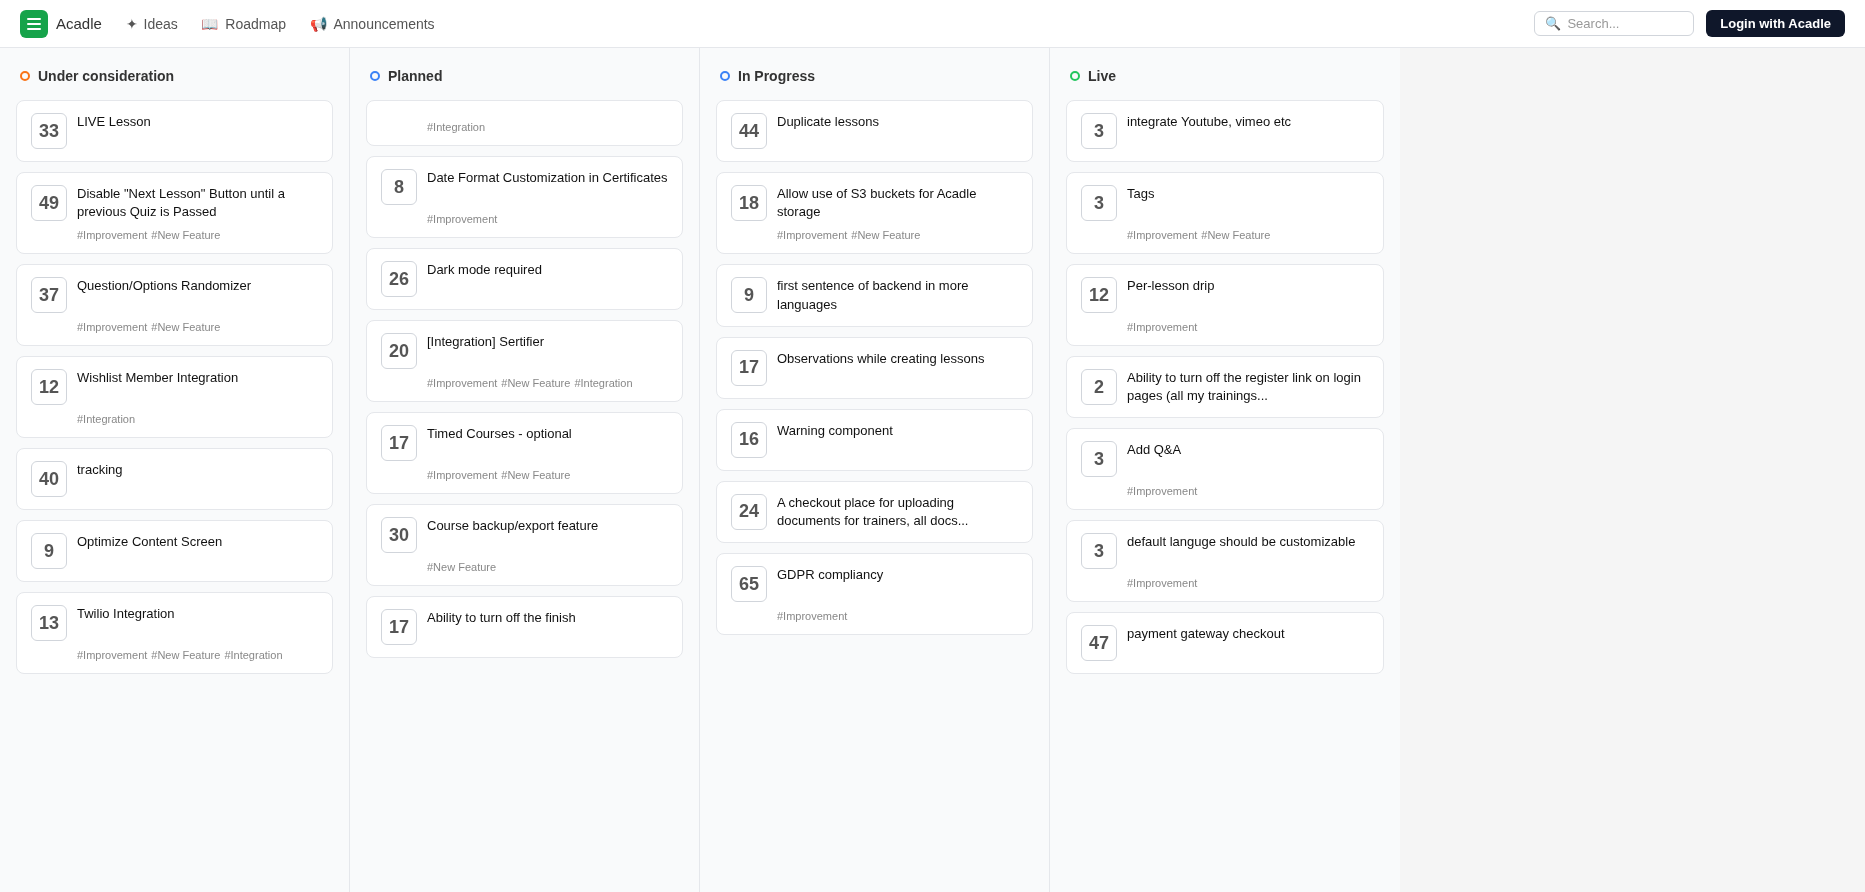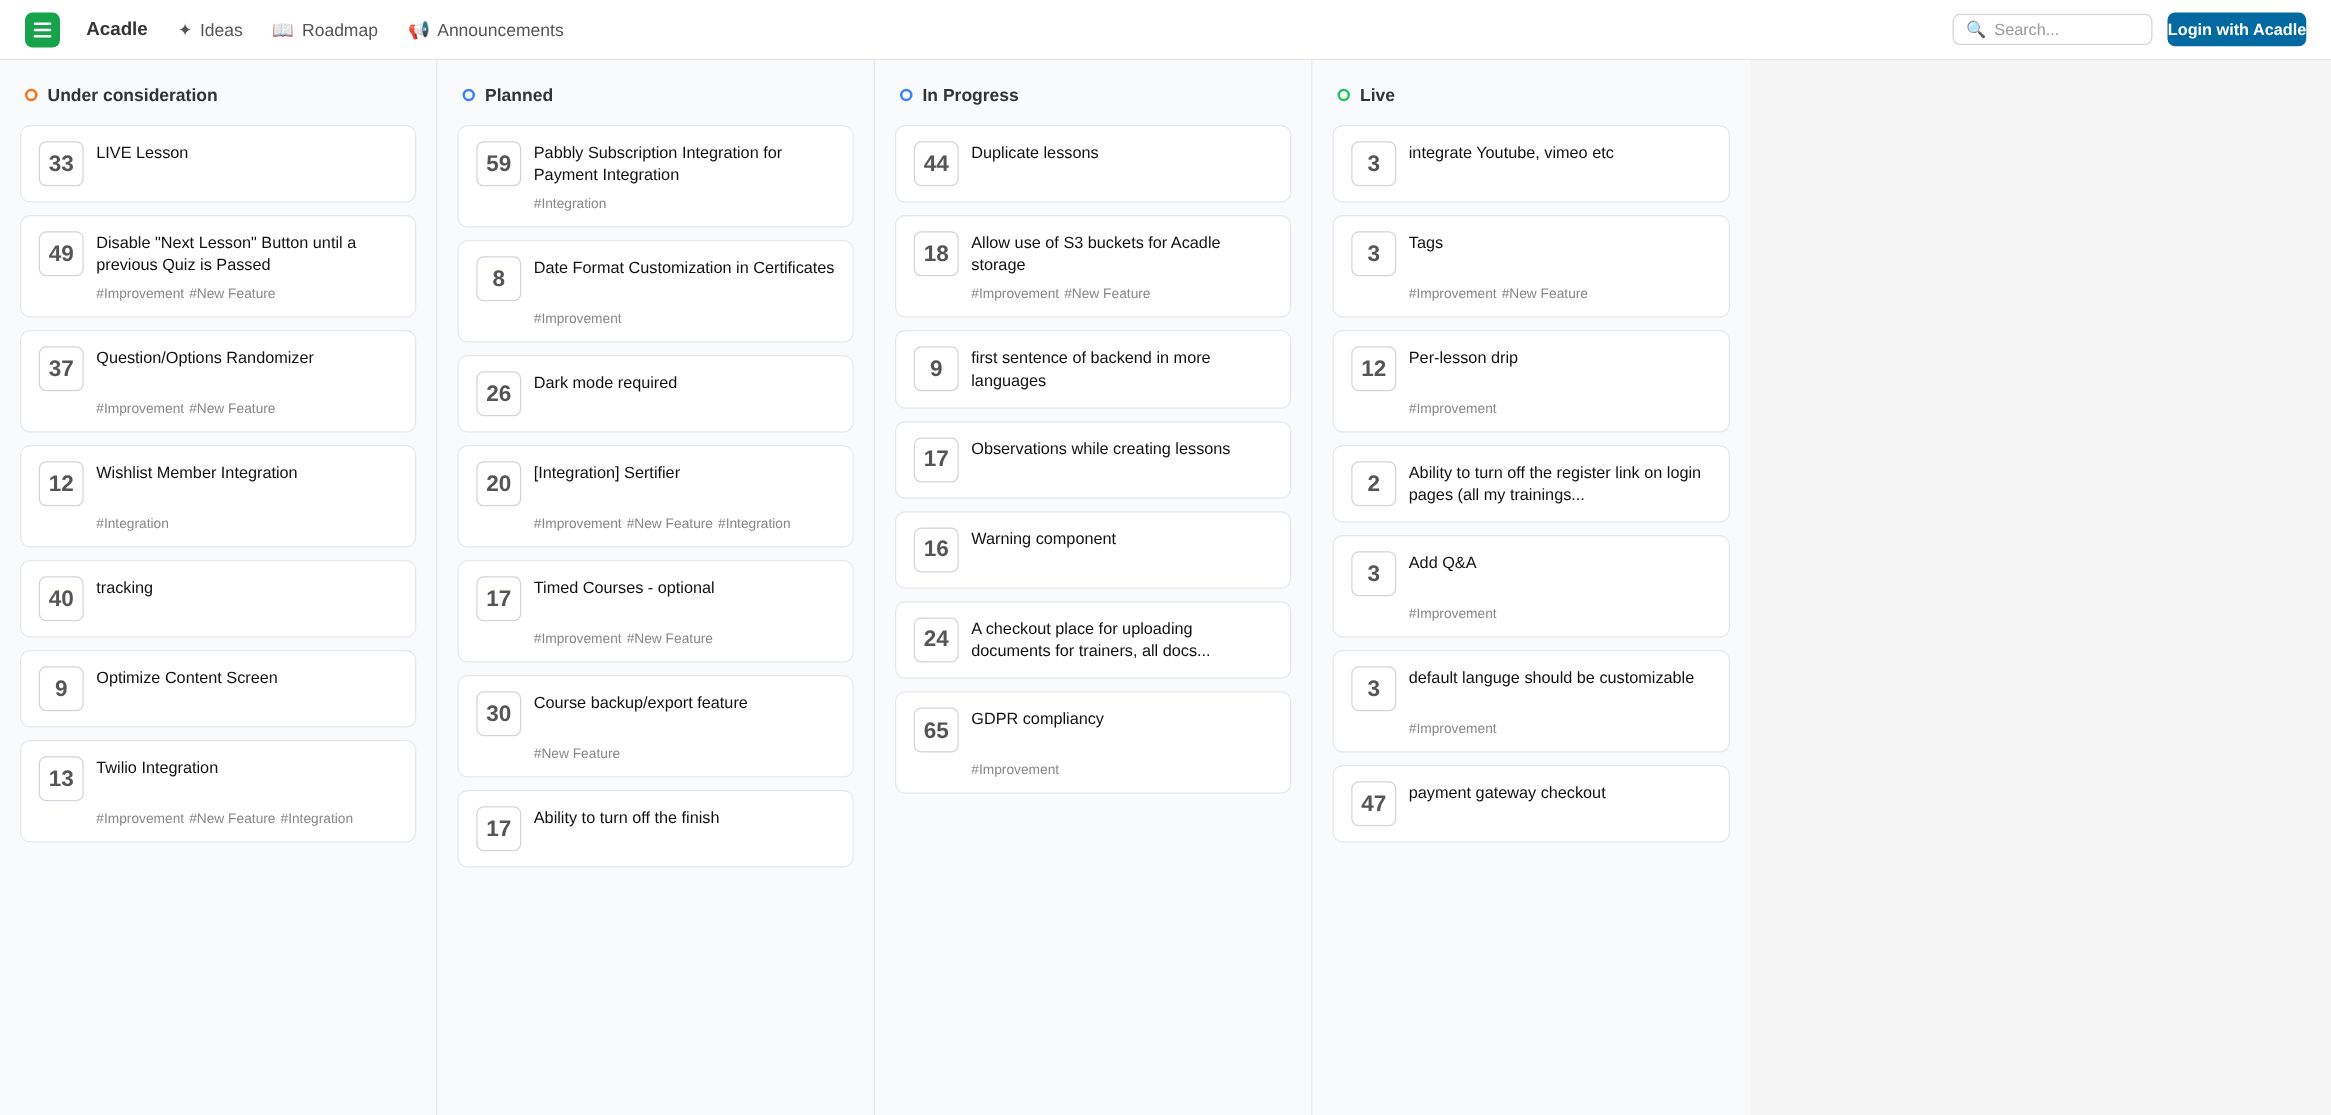--- a/index.html
+++ b/index.html
@@ -5,33 +5,33 @@
     * { box-sizing: border-box; margin: 0; padding: 0; }
     body { font-family: -apple-system, BlinkMacSystemFont, 'Segoe UI', sans-serif; background: #f5f5f5; color: #333; font-size: 14px; }
 
     
     .header {
       display: flex; align-items: center; justify-content: space-between;
       padding: 0 20px; height: 48px; background: #fff;
       border-bottom: 1px solid #e5e7eb; position: fixed; top: 0; left: 0; right: 0; z-index: 100;
     }
     .header-left { display: flex; align-items: center; gap: 24px; }
-    .brand { display: flex; align-items: center; gap: 21px; font-weight: 700; font-size: 15px; }
+    .brand { display: flex; align-items: center; gap: 8px; font-weight: 400; font-size: 15px; }
     .brand-icon { width: 28px; height: 28px; background: #16a34a; border-radius: 6px; display: flex; align-items: center; justify-content: center; }
     .brand-icon svg { width: 16px; height: 16px; fill: #fff; }
     .nav-item { display: flex; align-items: center; gap: 6px; color: #555; cursor: pointer; font-size: 14px; }
     .header-right { display: flex; align-items: center; gap: 12px; }
     .search-box {
       display: flex; align-items: center; gap: 6px;
       border: 1px solid #d1d5db; border-radius: 6px; padding: 4px 10px;
       background: #fff; color: #999; font-size: 13px; width: 160px;
     }
     .login-btn {
-      background: #0369a1; color: #fff; border: none; border-radius: 6px;
-      padding: 6px 0; font-size: 13px; font-weight: 600; cursor: pointer; text-align: right;
+      background: #0f172a; color: #fff; border: none; border-radius: 6px;
+      padding: 6px 14px; font-size: 13px; font-weight: 600; cursor: pointer; text-align: right;
     }
 
     
     .board {
       display: flex; gap: 0; margin-top: 48px; overflow-x: auto; min-height: calc(100vh - 48px);
     }
     .column {
       min-width: 350px; max-width: 350px; background: #f9fafb;
       border-right: 1px solid #e5e7eb; padding: 20px 16px; flex-shrink: 0;
     }
@@ -167,24 +167,20 @@
         </div>
       </div>
     </div>
     <div class="column">
       <div class="col-header">
         <span class="col-dot dot-blue"></span>
         <span>Planned</span>
       </div>
       <div class="col-content">
         <div class="card">
-          <div class="card-top">
-            <div class="vote-box">59</div>
-            <div class="card-title">Pabbly Subscription Integration for Payment Integration</div>
-          </div>
           <div class="card-tags">
             <span class="tag">#Integration</span>
           </div>
         </div>
         <div class="card">
           <div class="card-top">
             <div class="vote-box">8</div>
             <div class="card-title">Date Format Customization in Certificates</div>
           </div>
           <div class="card-tags">

